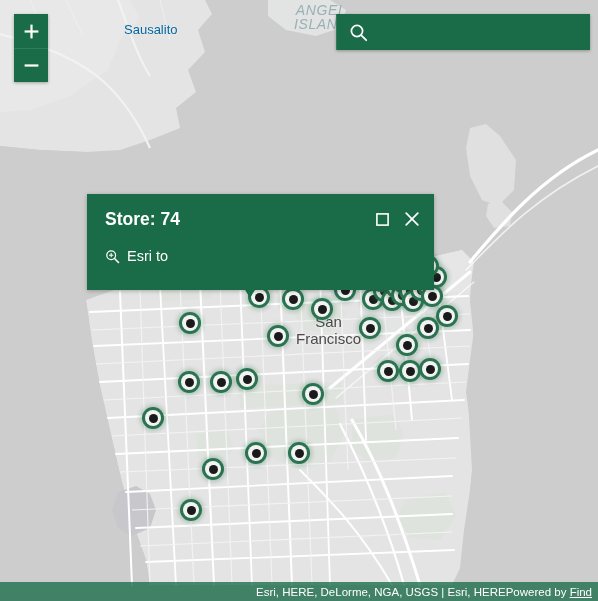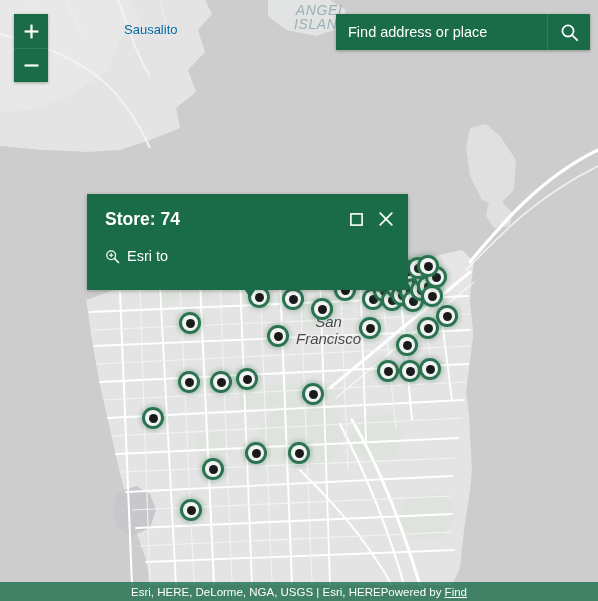--- a/index.html
+++ b/index.html
@@ -141,21 +141,21 @@
     border-left: 1px solid #2f7d5c;
     cursor: pointer;
     color: #ffffff;
   }
 
   
   .popup {
     position: absolute;
     left: 87px;
     top: 194px;
-    width: 321px;
+    width: 347px;
     background: #1a6b48;
     z-index: 50;
     box-shadow: 0 1px 4px rgba(0,0,0,0.28);
   }
   .popup-header {
     display: flex;
     align-items: flex-start;
     padding: 14px 14px 0 18px;
   }
   .popup-title {
@@ -199,21 +199,21 @@
   }
 
   
   .attribution {
     position: absolute;
     left: 0; right: 0; bottom: 0;
     height: 19px;
     background: rgba(26,107,72,0.78);
     display: flex;
     align-items: center;
-    justify-content: center;
+    justify-content: flex-end;
     padding: 0 6px;
     box-sizing: border-box;
     z-index: 60;
   }
   .attribution-text {
     color: #ffffff;
     font-size: 11.5px;
     white-space: nowrap;
   }
   .attribution-right {
@@ -321,21 +321,21 @@
 
       <g stroke="#efefef" fill="none" stroke-width="1">
         <path d="M30,0 L48,40"></path>
         <path d="M66,0 L82,34"></path>
         <path d="M160,0 L170,40"></path>
       </g>
     </svg>
 
     <div class="map-label label-city" style="left:124px; top:22px;">Sausalito</div>
     <div class="map-label label-island" style="left:294px; top:3px;">ANGEL<br>ISLAND</div>
-    <div class="map-label label-big-city" style="left:296px; top:313px;font-style:italic;">San<br>Francisco</div>
+    <div class="map-label label-big-city" style="left:296px; top:313px;">San<br>Francisco</div>
 
     <div id="marker-layer">
         <div class="marker selected" style="left: 259px; top: 297px;"></div>
         <div class="marker" style="left: 190px; top: 323px;"></div>
         <div class="marker" style="left: 293px; top: 299px;"></div>
         <div class="marker" style="left: 322px; top: 309px;"></div>
         <div class="marker" style="left: 345px; top: 290px;"></div>
         <div class="marker" style="left: 278px; top: 336px;"></div>
         <div class="marker" style="left: 189px; top: 382px;"></div>
         <div class="marker" style="left: 221px; top: 382px;"></div>
@@ -383,21 +383,20 @@
       </svg>
     </div>
     <div class="zoom-btn zoom-out">
       <svg width="15" height="15" viewBox="0 0 15 15">
         <rect x="0.6" y="6.4" width="13.8" height="2.2" fill="#ffffff"></rect>
       </svg>
     </div>
   </div>
 
   <div class="search-widget">
-    <input class="search-input" type="text" value="" placeholder="Find address or place" style="">
     <div class="search-btn">
       <svg width="19" height="19" viewBox="0 0 19 19">
         <circle cx="8" cy="8" r="5.6" fill="none" stroke="#ffffff" stroke-width="1.7"></circle>
         <line x1="12.1" y1="12.1" x2="17.2" y2="17.2" stroke="#ffffff" stroke-width="1.8" stroke-linecap="round"></line>
       </svg>
     </div>
   </div>
 
   <div class="popup">
     <div class="popup-header">

